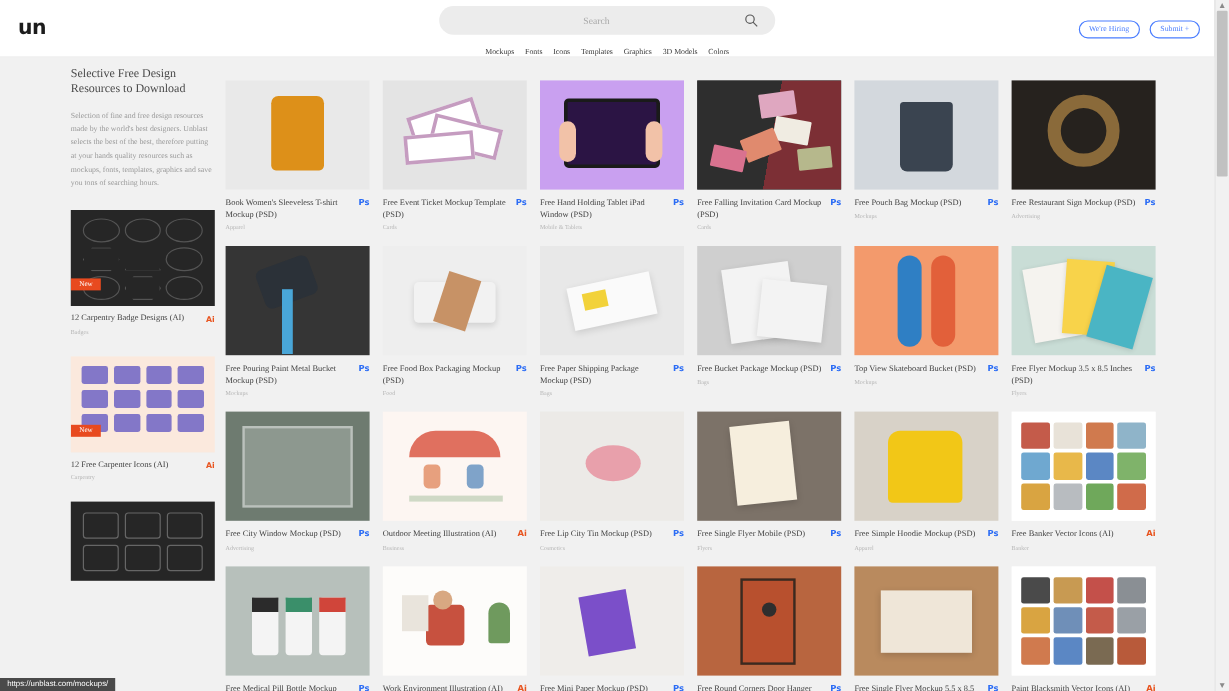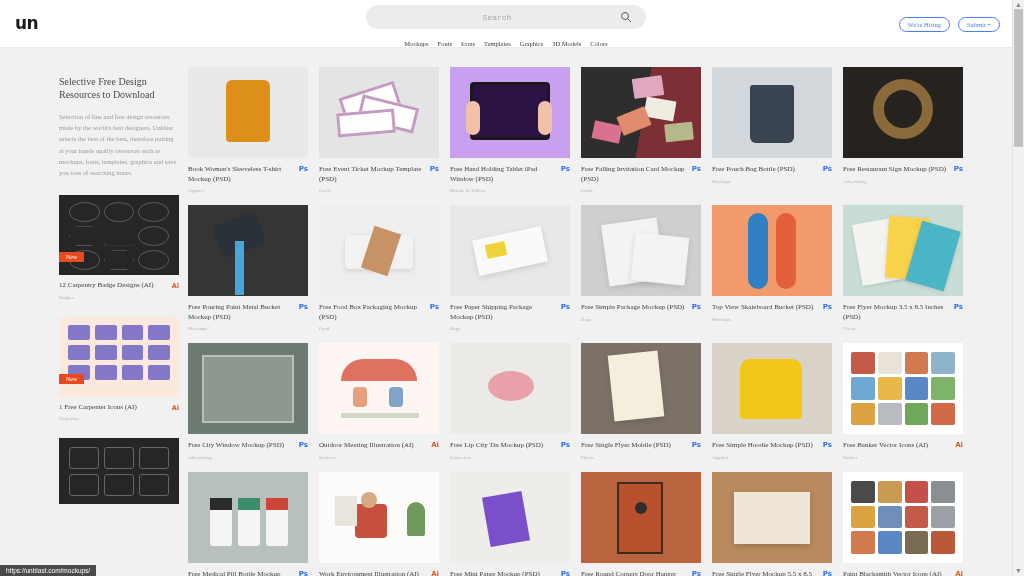--- a/index.html
+++ b/index.html
@@ -26,21 +26,21 @@
   }
   .search-wrap {
     position: absolute; left: 366px; top: 5px;
     width: 280px; height: 24px;
     background: #ececec; border-radius: 13px;
   }
   .search-input {
     width: 100%; height: 100%;
     background: transparent; border: none; outline: none;
     text-align: center;
-    font-family: Liberation Mono, monospace;
+    font-family: Liberation Serif, serif;
     font-size: 8px; color: #8c8c8c;
     padding-right: 18px;
   }
   .search-input::placeholder { color: #a8a8a8; }
   .search-icon {
     position: absolute; right: 14px; top: 6px;
     width: 12px; height: 12px;
   }
   .nav {
     position: absolute; left: 0; top: 32px; width: 1012px;
@@ -81,21 +81,21 @@
   }
 
   
   .page {
     position: absolute; top: 48px; left: 0;
     width: 1012px; height: 528px;
     background: #f1f1f1;
   }
 
   
-  .sidebar { position: absolute; left: 59px; top: 27px; width: 120px; }
+  .sidebar { position: absolute; left: 59px; top: 7px; width: 120px; }
   .sb-title {
     font-size: 10px; color: #4a4a4a; line-height: 13px;
     font-family: "Liberation Serif", serif;
   }
   .sb-desc {
     margin-top: 10px;
     font-size: 6.5px; color: #9a9a9a; line-height: 11.2px;
   }
   .sb-card { margin-top: 17px; position: relative; }
   .sb-thumb {
@@ -411,21 +411,21 @@
             <div class="tool-ic"></div>
             <div class="tool-ic"></div>
           <div class="tool-ic"></div>
             <div class="tool-ic"></div>
             <div class="tool-ic"></div>
             <div class="tool-ic"></div>
         </div>
         <div class="badge-new">New</div>
       </div>
       <div class="sb-name">
-        <span>1 Free Carpenter Icons (AI)</span>
+        <span>12 Free Carpenter Icons (AI)</span>
         <span class="tag-ai-sb">Ai</span>
       </div>
       <div class="sb-cat">Carpentry</div>
     </div>
 
     <div class="sb-card">
       <div class="sb-thumb dark" style="height:66px">
         <div class="craft-grid">
           <div class="craft-ic"></div>
             <div class="craft-ic"></div>
@@ -491,21 +491,21 @@
         <span class="tag ps">Ps</span>
       </div>
       <div class="card-cat">Cards</div>
     </div>
 
     <div class="card">
       <div class="card-thumb" style="background:#d3d8dd">
         <div class="pouch"></div>
       </div>
       <div class="card-title">
-        <span>Free Pouch Bag Bottle (PSD)</span>
+        <span>Free Pouch Bag Mockup (PSD)</span>
         <span class="tag ps">Ps</span>
       </div>
       <div class="card-cat">Mockups</div>
     </div>
 
     <div class="card">
       <div class="card-thumb" style="background:#26221e">
         <div class="wreath"></div>
       </div>
       <div class="card-title">
@@ -550,21 +550,21 @@
       </div>
       <div class="card-cat">Bags</div>
     </div>
 
     <div class="card">
       <div class="card-thumb" style="background:#cfcfcf">
         <div class="postal"></div>
         <div class="postal" style="left:52px;top:30px;width:54px;height:48px;transform:rotate(6deg)"></div>
       </div>
       <div class="card-title">
-        <span>Free Simple Package Mockup (PSD)</span>
+        <span>Free Bucket Package Mockup (PSD)</span>
         <span class="tag ps">Ps</span>
       </div>
       <div class="card-cat">Bags</div>
     </div>
 
     <div class="card">
       <div class="card-thumb" style="background:#f39a6c">
         <div class="deck" style="left:36px;background:#2f7fc4"></div>
         <div class="deck" style="left:64px;background:#e2603a"></div>
       </div>

